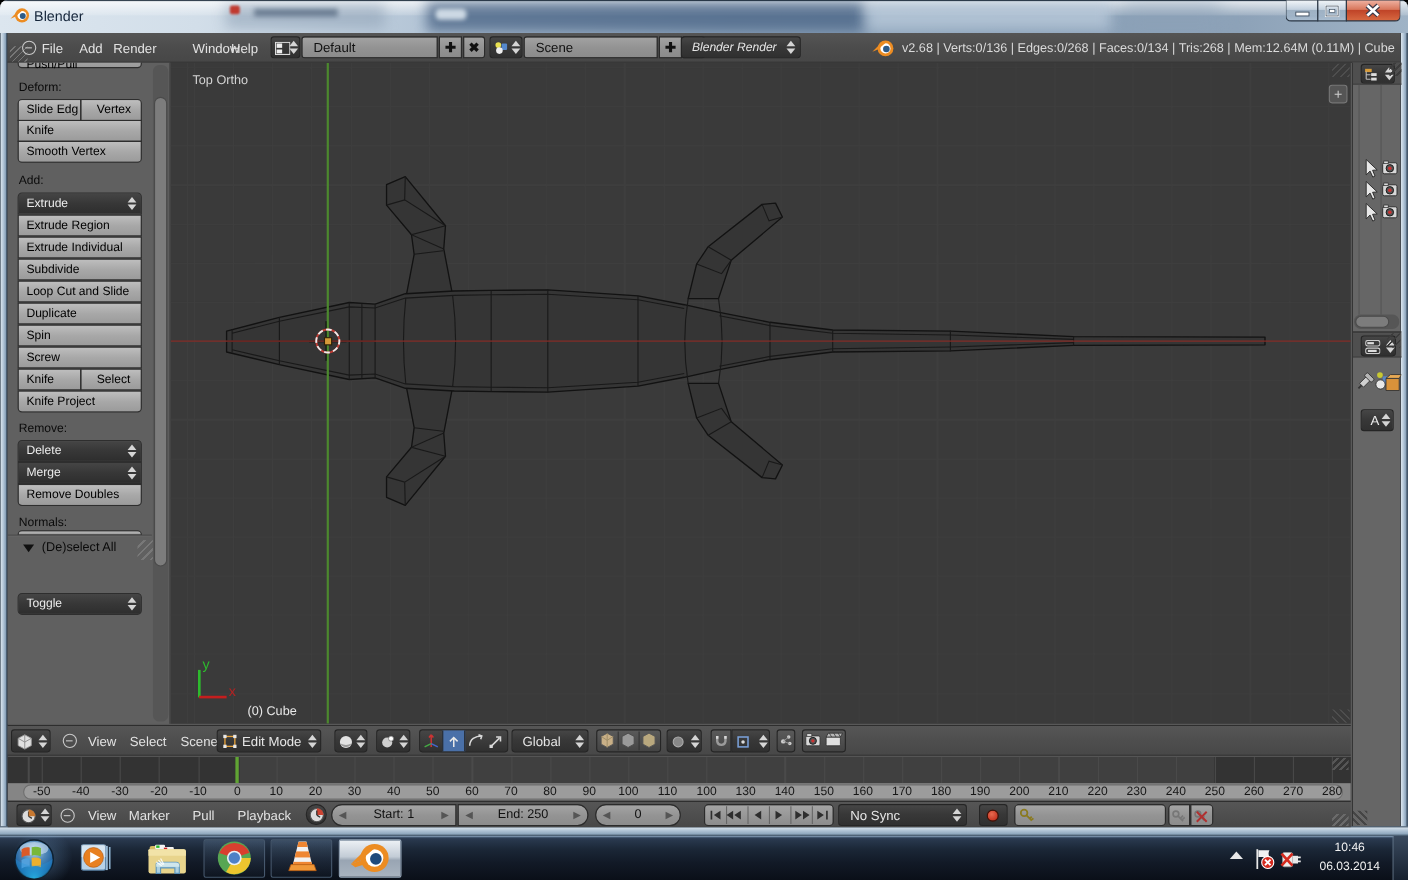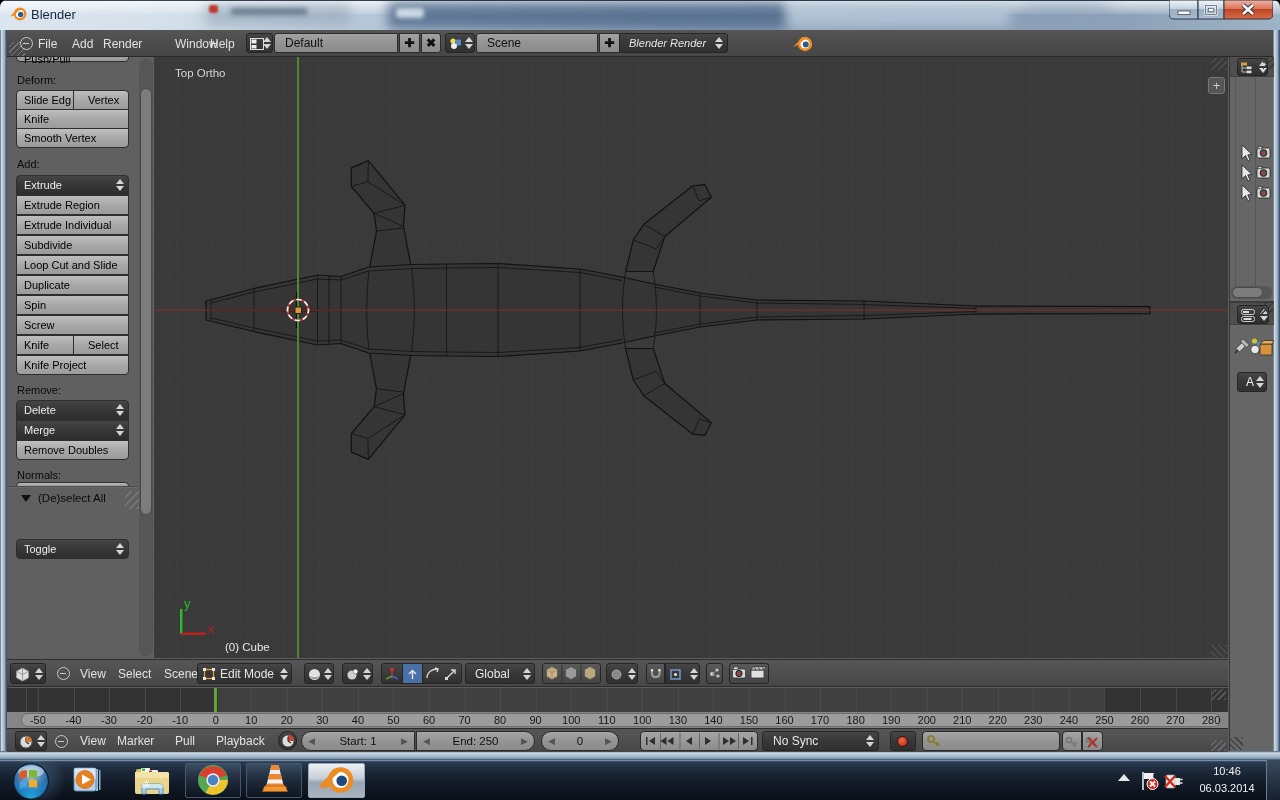--- a/index.html
+++ b/index.html
@@ -145,20 +145,21 @@
   <div class="fieldlight" style="left:614px;top:3px;width:20px;height:20px;border-radius:0 3px 3px 0;text-align:center;line-height:18px;font-weight:bold;">✖</div>
 
   <div class="ddark" style="left:612px;top:3px;width:109px;height:20px;line-height:19px;padding-left:9px;font-size:11px;font-style:italic;">Blender Render<div class="updown"></div></div>
 
   <svg width="22" height="18" style="position:absolute;left:785px;top:5px;" viewBox="0 0 22 18">
     <circle cx="13" cy="9" r="7.2" fill="#ec8c22"></circle>
     <circle cx="13" cy="9" r="4.6" fill="#fff"></circle>
     <circle cx="13.8" cy="9.6" r="3" fill="#2d5a87"></circle>
     <path d="M1,12 L9,4 L13,4 L6,10 Z" fill="#ec8c22"></path>
   </svg>
+  <div class="menu" style="left:813px;top:7.5px;font-size:11.5px;color:#dadada;">v2.68 | Verts:0/136 | Edges:0/268 | Faces:0/134 | Tris:268 | Mem:12.64M (0.11M) | Cube</div>
 </div>
 
 <div id="toolshelf" class="abs">
   <div class="tbtn rb" style="top:-15px;height:20px;line-height:33px;">Push/Pull</div>
   <div class="tlabel" style="top:17px;">Deform:</div>
   <div class="tbtn" style="top:33px;width:58px;border-radius:4px 0 0 0;">Slide Edg</div>
   <div class="tbtn" style="top:33px;left:66px;width:56px;border-radius:0 4px 0 0;padding-left:14px;">Vertex</div>
   <div class="tbtn rn" style="top:52px;">Knife</div>
   <div class="tbtn rb" style="top:71px;">Smooth Vertex</div>
   <div class="tlabel" style="top:101px;">Add:</div>

